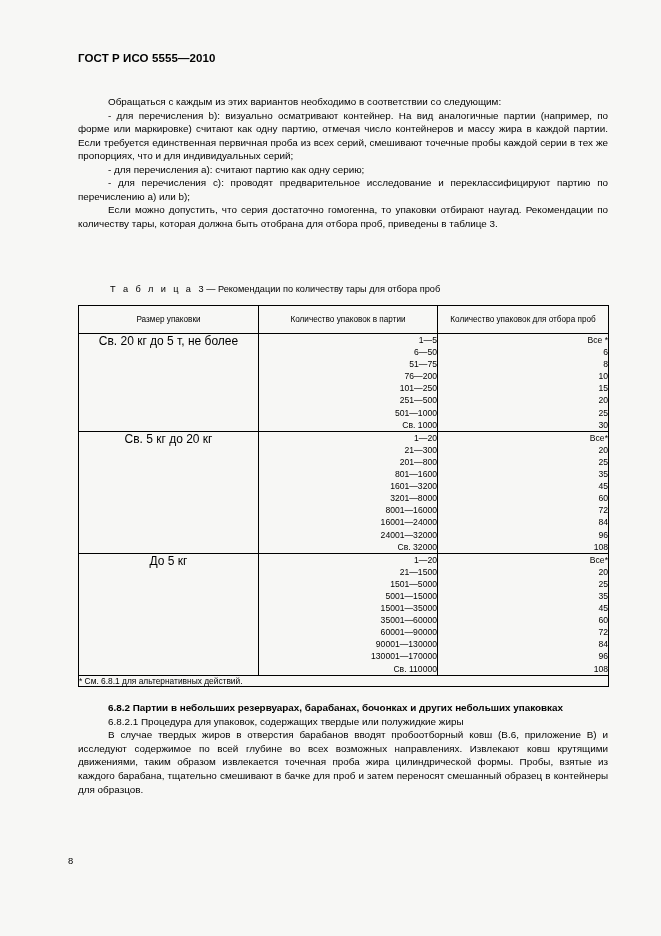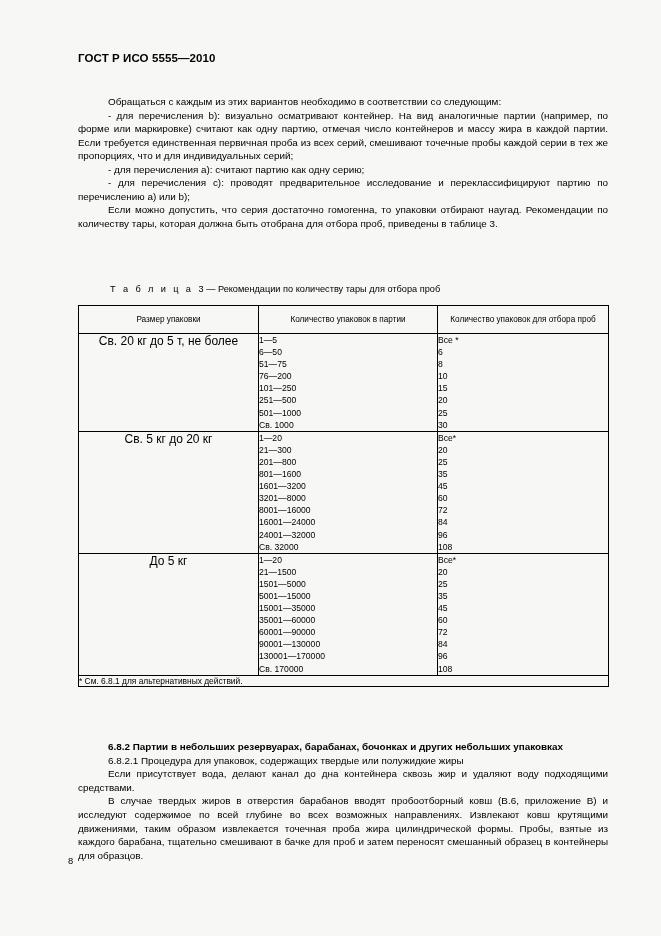--- a/index.html
+++ b/index.html
@@ -77,37 +77,37 @@
     text-align: center;
     font-size: 8.2px;
   }
   td.size-cell {
     text-align: center;
     padding-top: 4px;
     padding-bottom: 4px;
     font-size: 12px;
   }
   td.col-mid, td.col-right {
-    text-align: left;
+    text-align: right;
     padding-top: 4px;
     padding-bottom: 4px;
   }
   td.col-mid div, td.col-right div {
     line-height: 12.1px;
     white-space: nowrap;
   }
   td.footnote {
     text-align: left;
     padding: 4px 0 4px 12px;
     font-size: 8.4px;
   }
   .below-block {
     position: absolute;
     left: 78px;
-    top: 740px;
+    top: 701px;
     width: 530px;
     font-size: 9.9px;
     line-height: 13.55px;
   }
   .h-sub {
     font-weight: bold;
     text-indent: 30px;
     margin: 0;
     font-size: 9.9px;
     line-height: 13.8px;
@@ -208,21 +208,21 @@
         <td class="col-mid">
             <div>1—20</div>
             <div>21—1500</div>
             <div>1501—5000</div>
             <div>5001—15000</div>
             <div>15001—35000</div>
             <div>35001—60000</div>
             <div>60001—90000</div>
             <div>90001—130000</div>
             <div>130001—170000</div>
-            <div>Св. 170000</div>
+            <div>Св. 110000</div>
           </td>
         <td class="col-right">
             <div>Все*</div>
             <div>20</div>
             <div>25</div>
             <div>35</div>
             <div>45</div>
             <div>60</div>
             <div>72</div>
             <div>84</div>
@@ -232,19 +232,18 @@
       </tr>
       <tr>
         <td class="footnote" colspan="3">* См. 6.8.1 для альтернативных действий.</td>
       </tr>
     </tbody>
   </table>
 
   <div class="below-block">
     <p class="h-sub">6.8.2  Партии в небольших резервуарах, барабанах, бочонках и других небольших упаковках</p>
     <p class="para">6.8.2.1  Процедура для упаковок, содержащих твердые или полужидкие жиры</p>
-    <p class="para">Если присутствует вода, делают канал до дна контейнера сквозь жир и удаляют воду подходящими средствами.</p>
     <p class="para">В случае твердых жиров в отверстия барабанов вводят пробоотборный ковш (B.6, приложение B) и исследуют содержимое по всей глубине во всех возможных направлениях. Извлекают ковш крутящими движениями, таким образом извлекается точечная проба жира цилиндрической формы. Пробы, взятые из каждого барабана, тщательно смешивают в бачке для проб и затем переносят смешанный образец в контейнеры для образцов.</p>
   </div>
 
   <div class="page-num">8</div>
 
 </div>
 
 </body></html>

